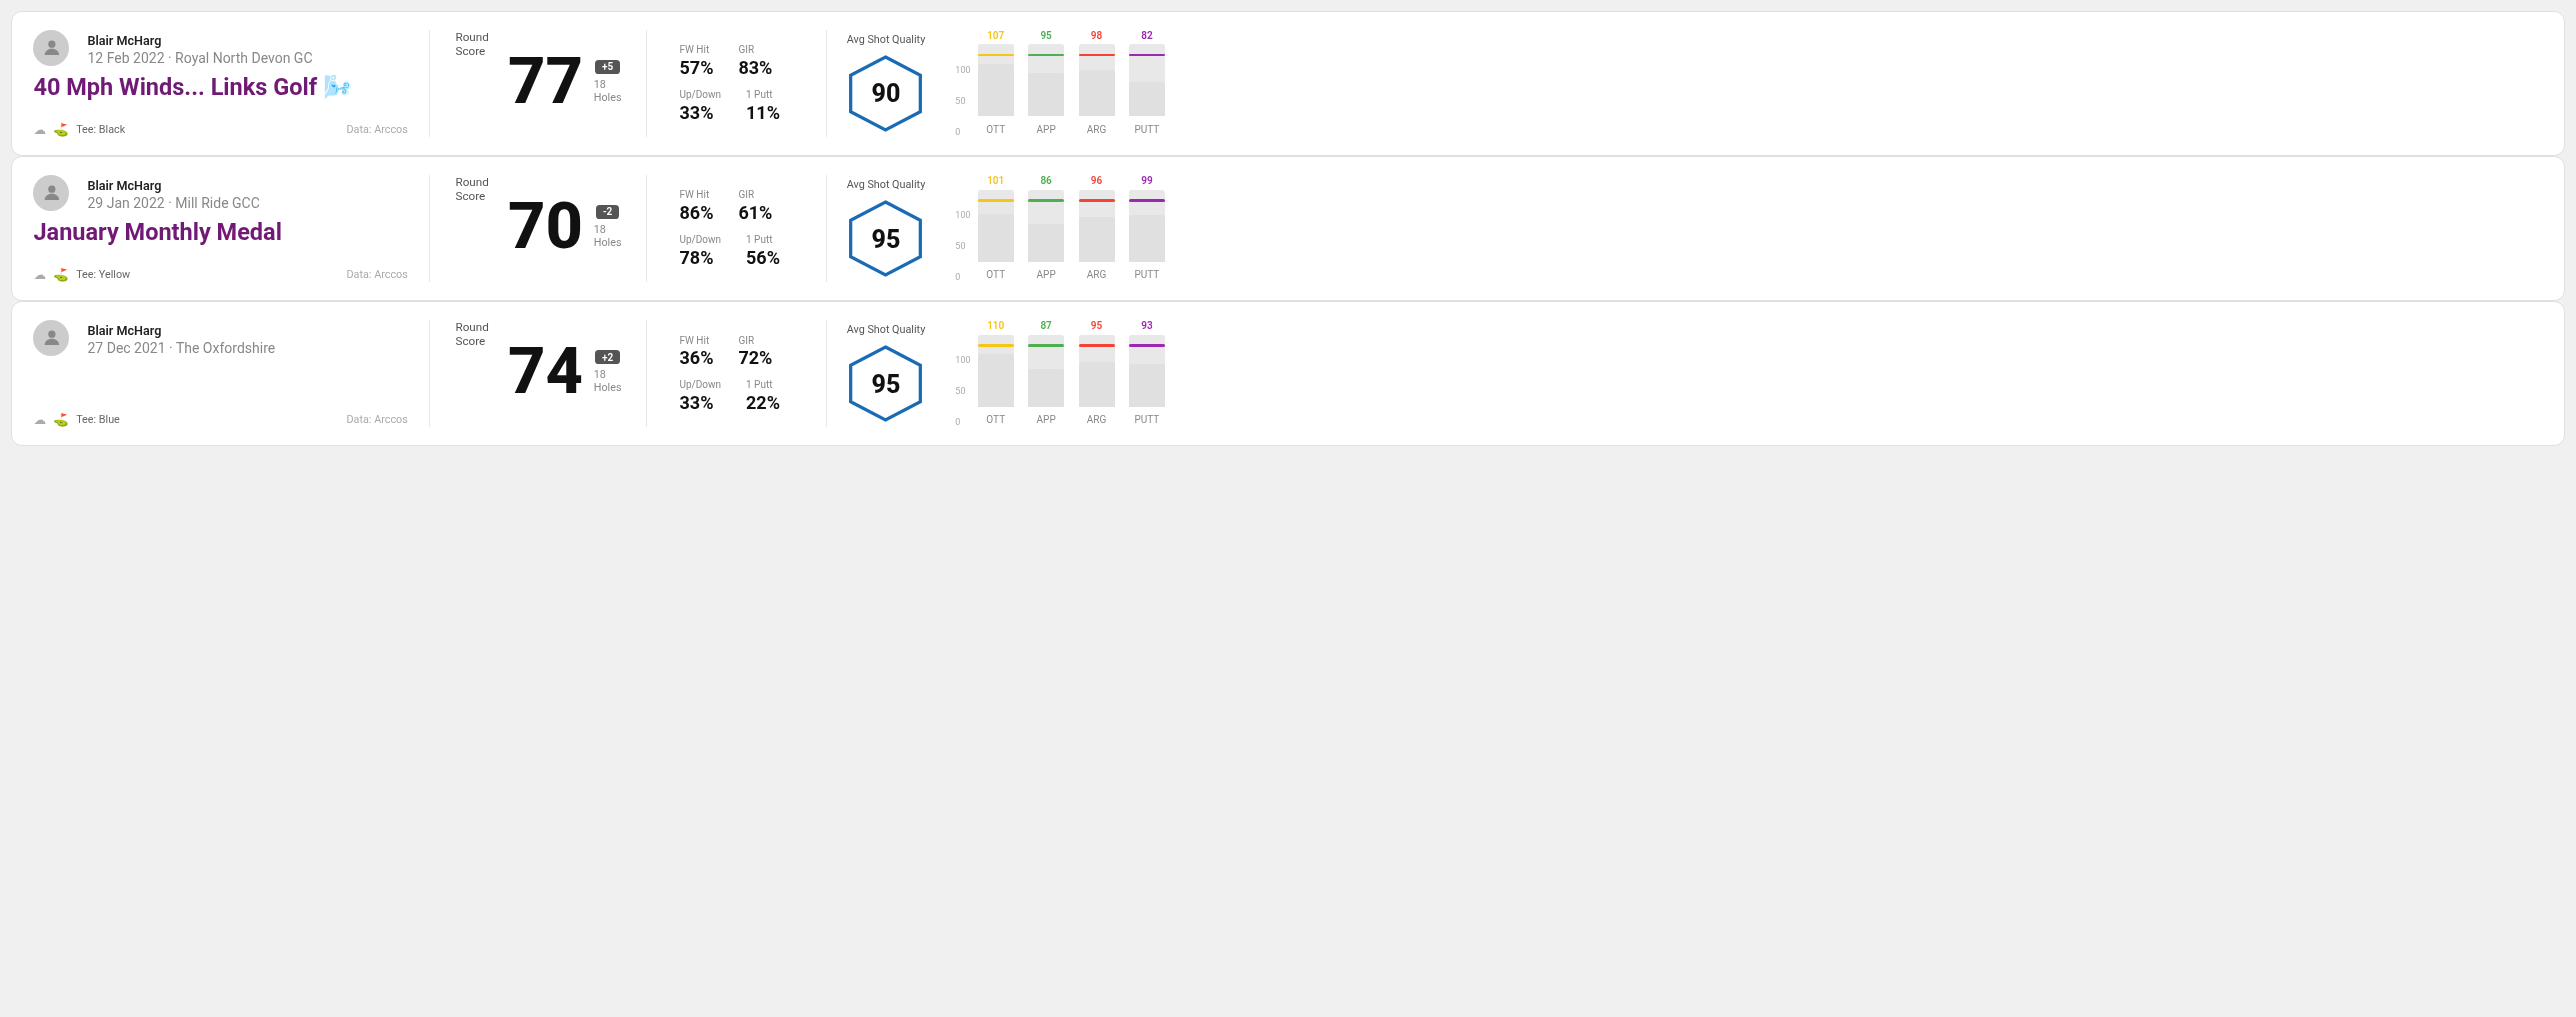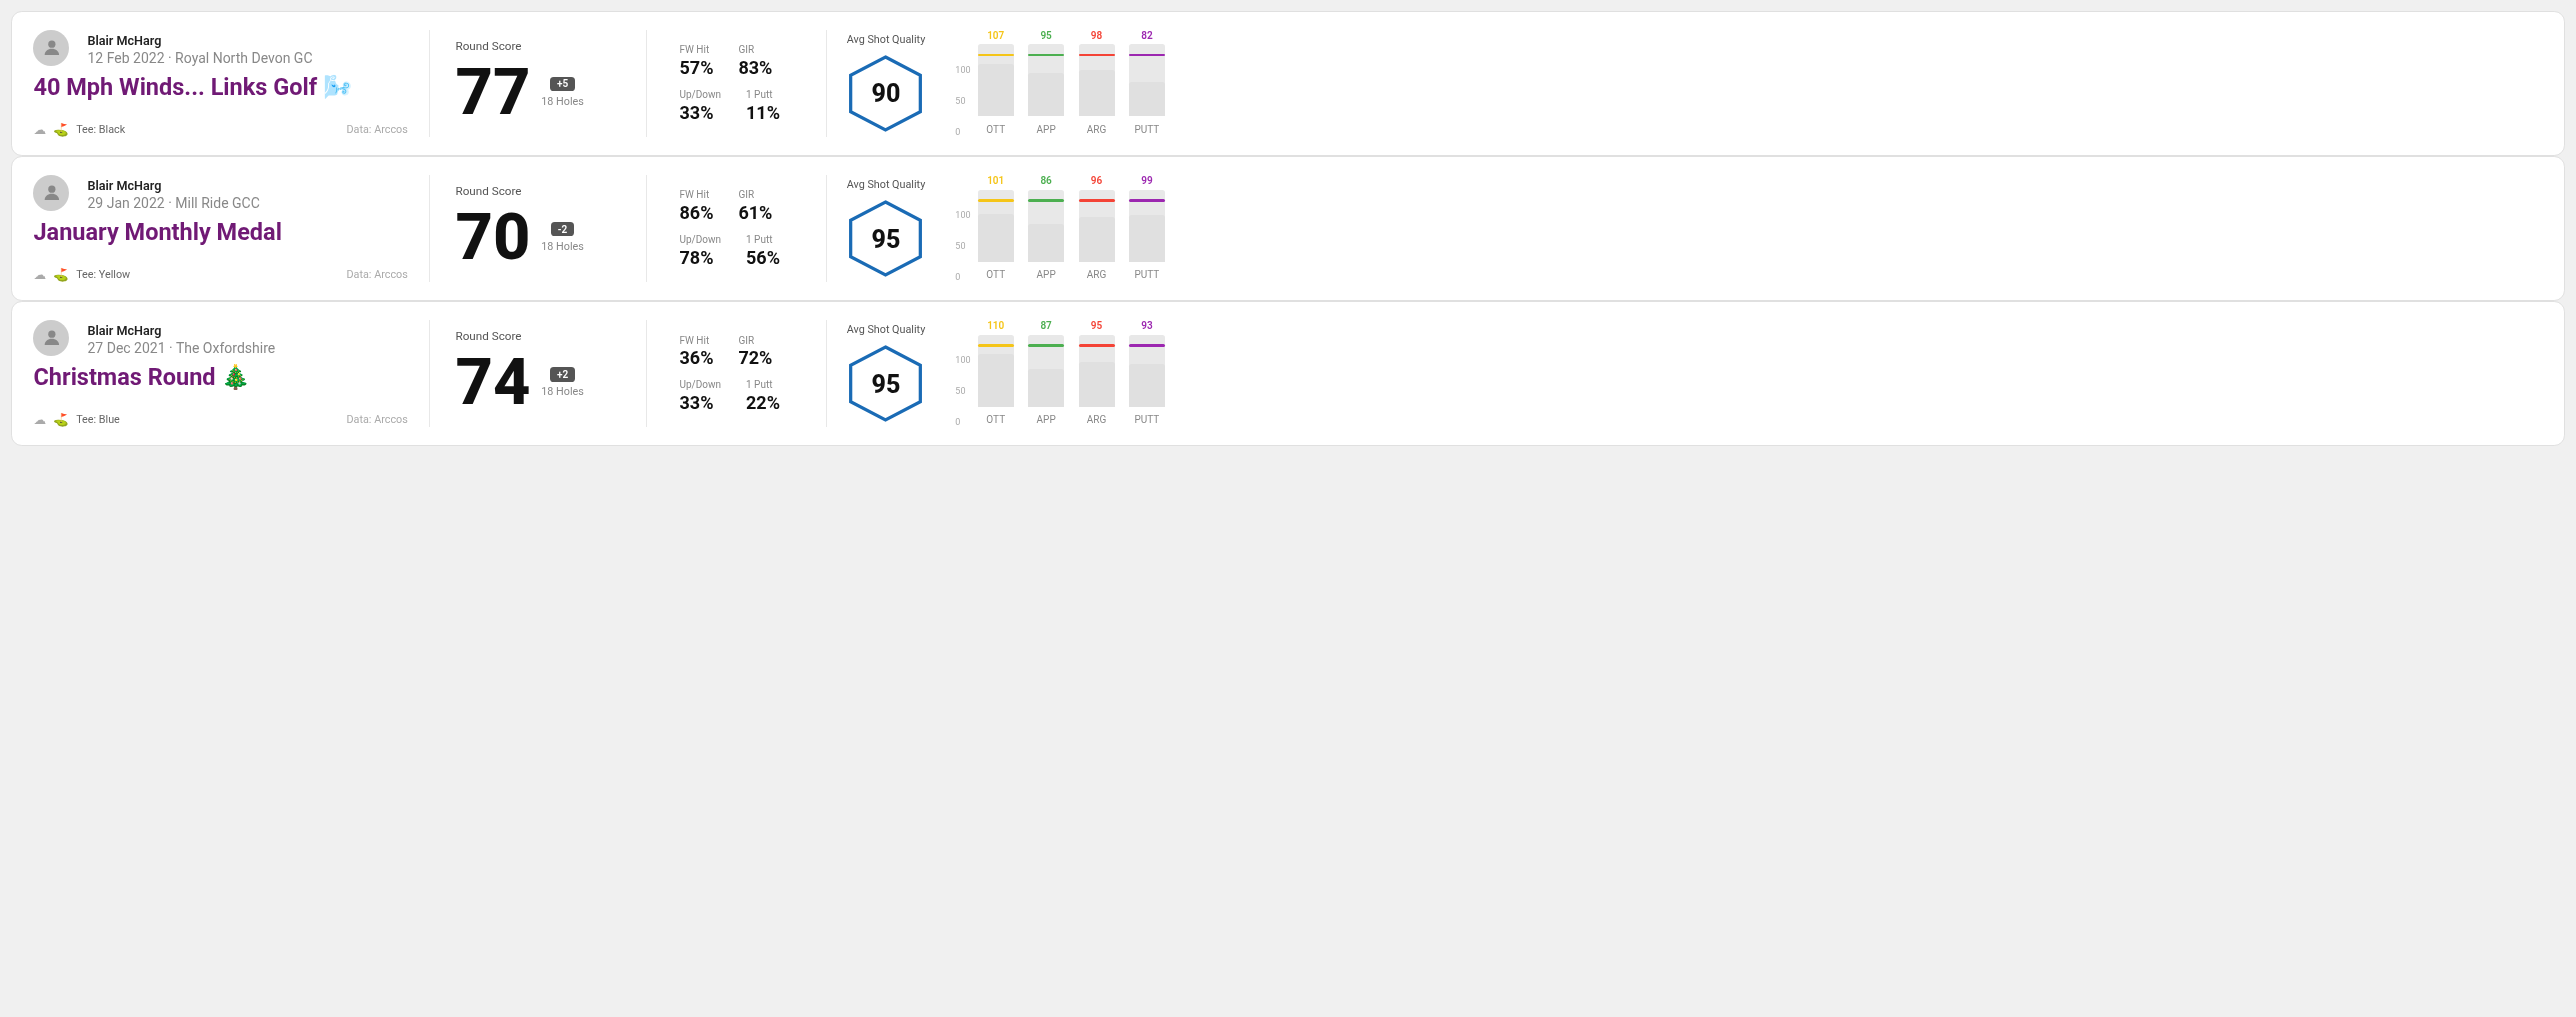--- a/index.html
+++ b/index.html
@@ -84,21 +84,21 @@
       font-size: 12.6px;
     }
     .data-source {
       font-size: 10.8px;
       color: #aaa;
     }
     .middle-section {
       flex: 0 0 217px;
       padding: 0 25px;
       display: flex;
-      flex-direction: column;
+      flex-direction: row;
       justify-content: center;
       border-right: 0.9px solid #e8e8e8;
     }
     .round-score-label {
       font-size: 11.7px;
       color: #555;
       margin-bottom: 7.2px;
     }
     .score-row {
       display: flex;
@@ -532,21 +532,20 @@
             <svg viewBox="0 0 24 24">
               <circle cx="12" cy="8" r="4"></circle>
               <path d="M4 20c0-4 3.6-7 8-7s8 3 8 7"></path>
             </svg>
           </div>
           <div class="user-meta">
             <div class="name">Blair McHarg</div>
             <div class="date-course">27 Dec 2021 · The Oxfordshire</div>
           </div>
         </div>
-        <div class="round-title">Christmas Round 🎄</div>
       </div>
       <div class="card-footer">
         <div class="tee-info">
           <span class="tee-icon">☁</span>
           <span class="tee-icon">⛳</span>
           <span>Tee: Blue</span>
         </div>
         <div class="data-source">Data: Arccos</div>
       </div>
     </div>

